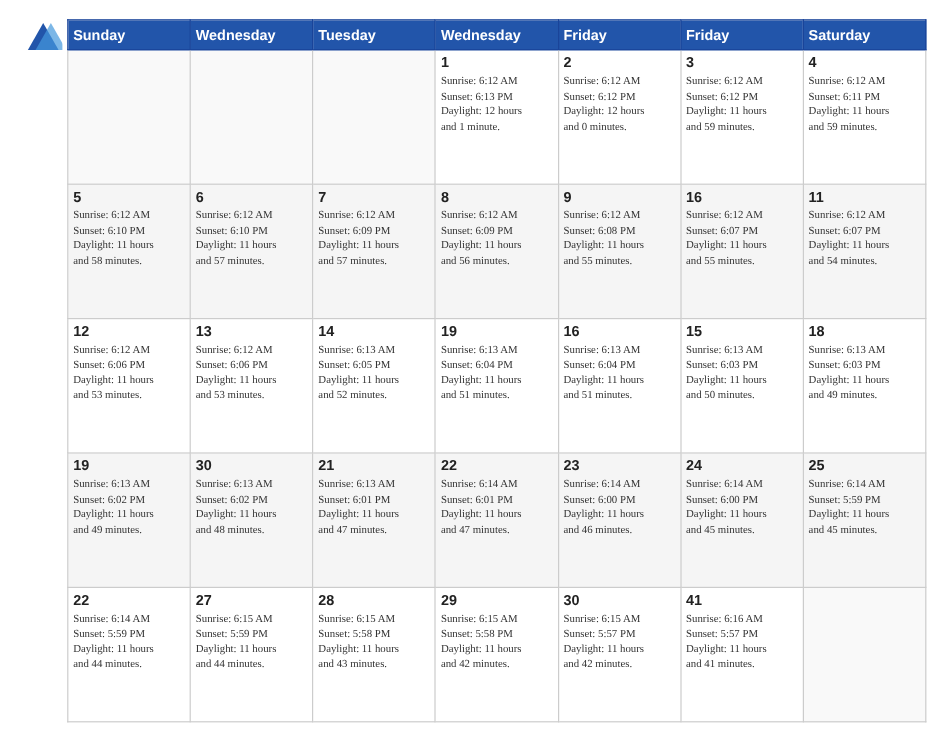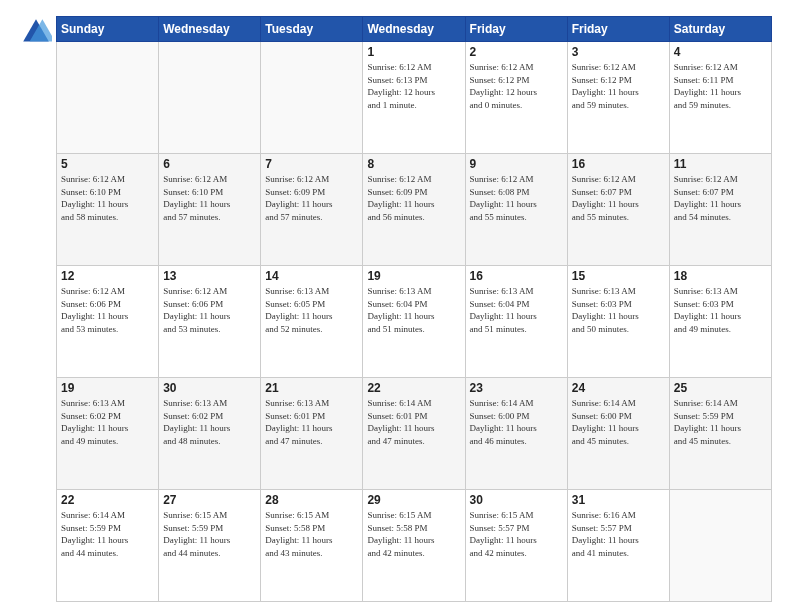--- a/index.html
+++ b/index.html
@@ -353,21 +353,21 @@
 and 42 minutes.</div>
           </td>
           <td>
             <div class="day-num">30</div>
             <div class="day-info" style="white-space: pre-line;">Sunrise: 6:15 AM
 Sunset: 5:57 PM
 Daylight: 11 hours
 and 42 minutes.</div>
           </td>
           <td>
-            <div class="day-num">31</div>
+            <div class="day-num">41</div>
             <div class="day-info" style="white-space: pre-line;">Sunrise: 6:16 AM
 Sunset: 5:57 PM
 Daylight: 11 hours
 and 41 minutes.</div>
           </td>
           <td class="empty"></td>
         </tr>
       </tbody>
   </table>
 </div>

